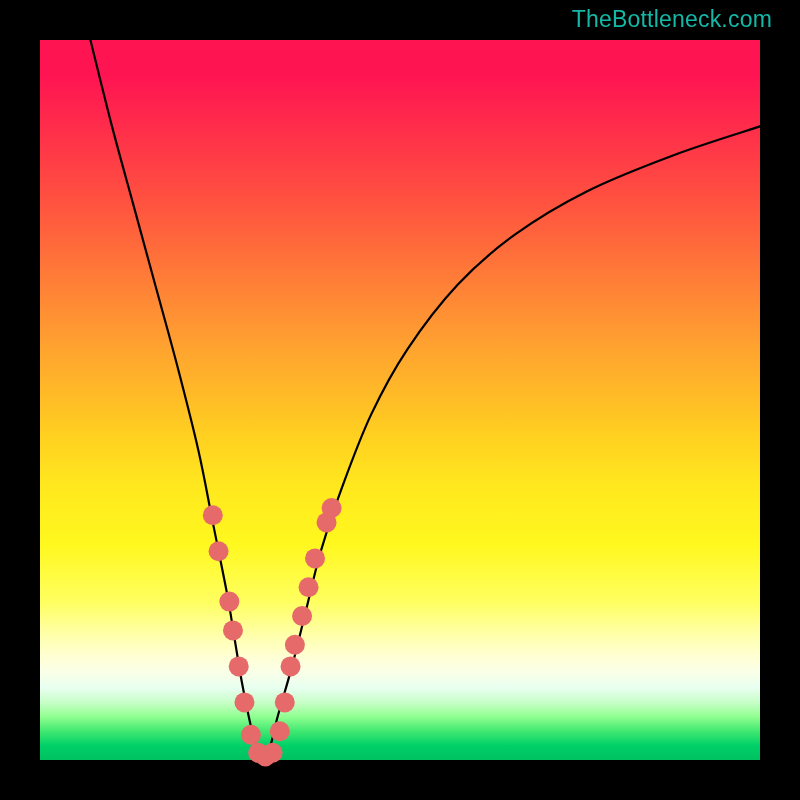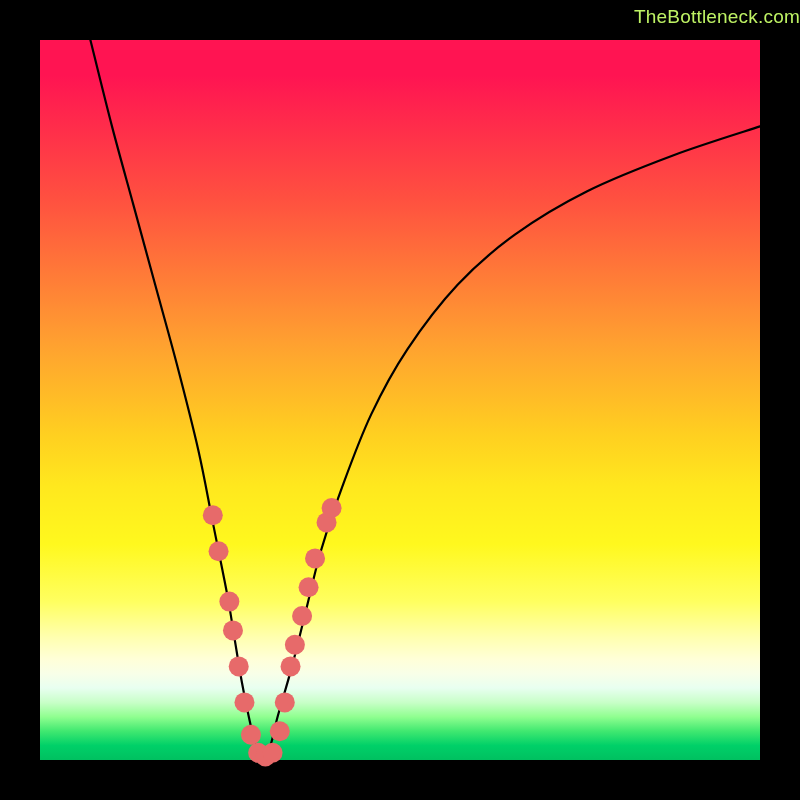--- a/index.html
+++ b/index.html
@@ -7,23 +7,23 @@
     width: 800px;
     height: 800px;
     background: #000;
     font-family: Arial, Helvetica, sans-serif;
     position: relative;
     overflow: hidden;
   }
   .attribution {
     position: absolute;
     top: 6px;
-    right: 0;
-    color: #bef264;
-    font-size: 19px;
+    right: 28px;
+    color: #14b8a6;
+    font-size: 23px;
     font-weight: 400;
     z-index: 10;
     letter-spacing: 0.2px;
   }
   .plot-area {
     position: absolute;
     left: 40px;
     top: 40px;
     width: 720px;
     height: 720px;

